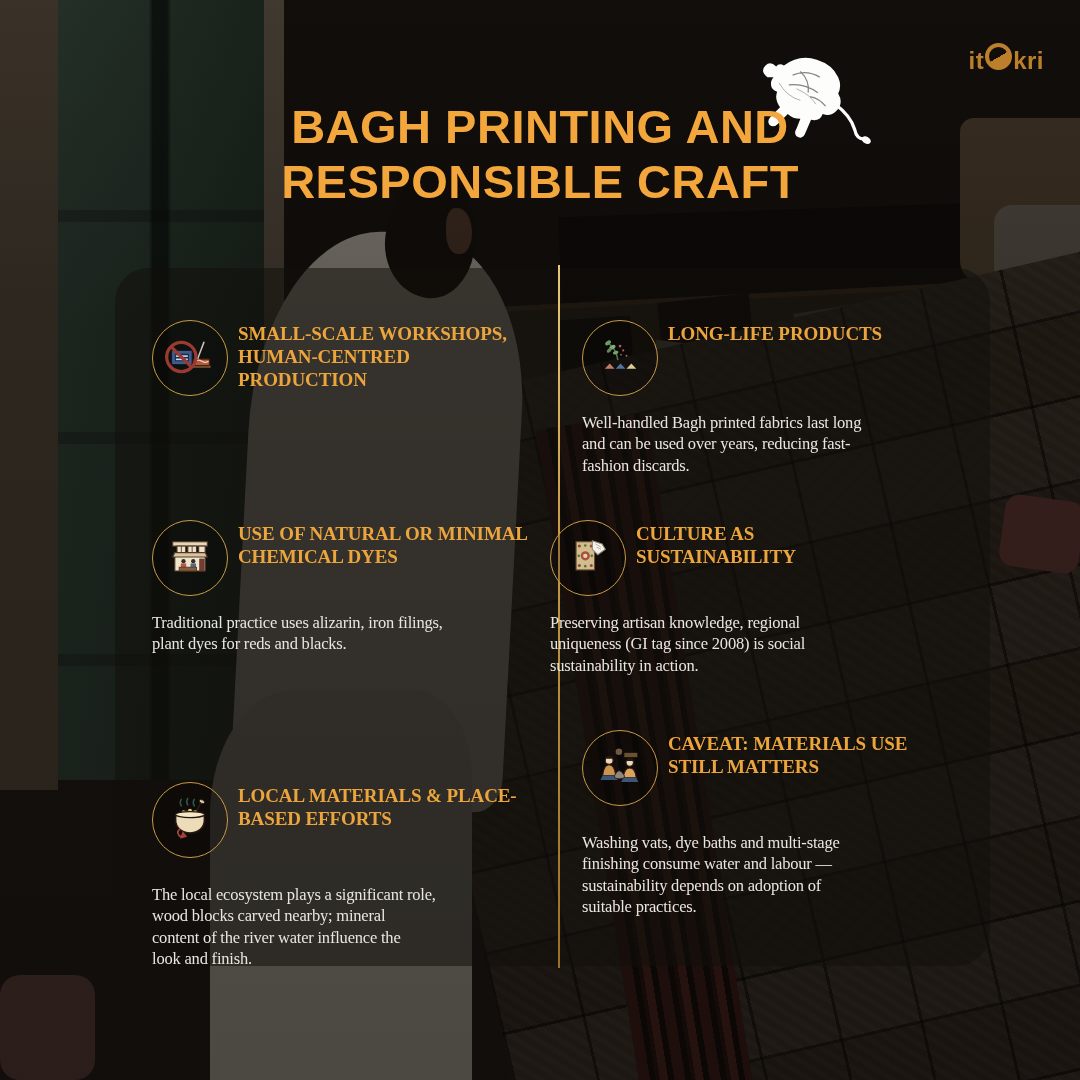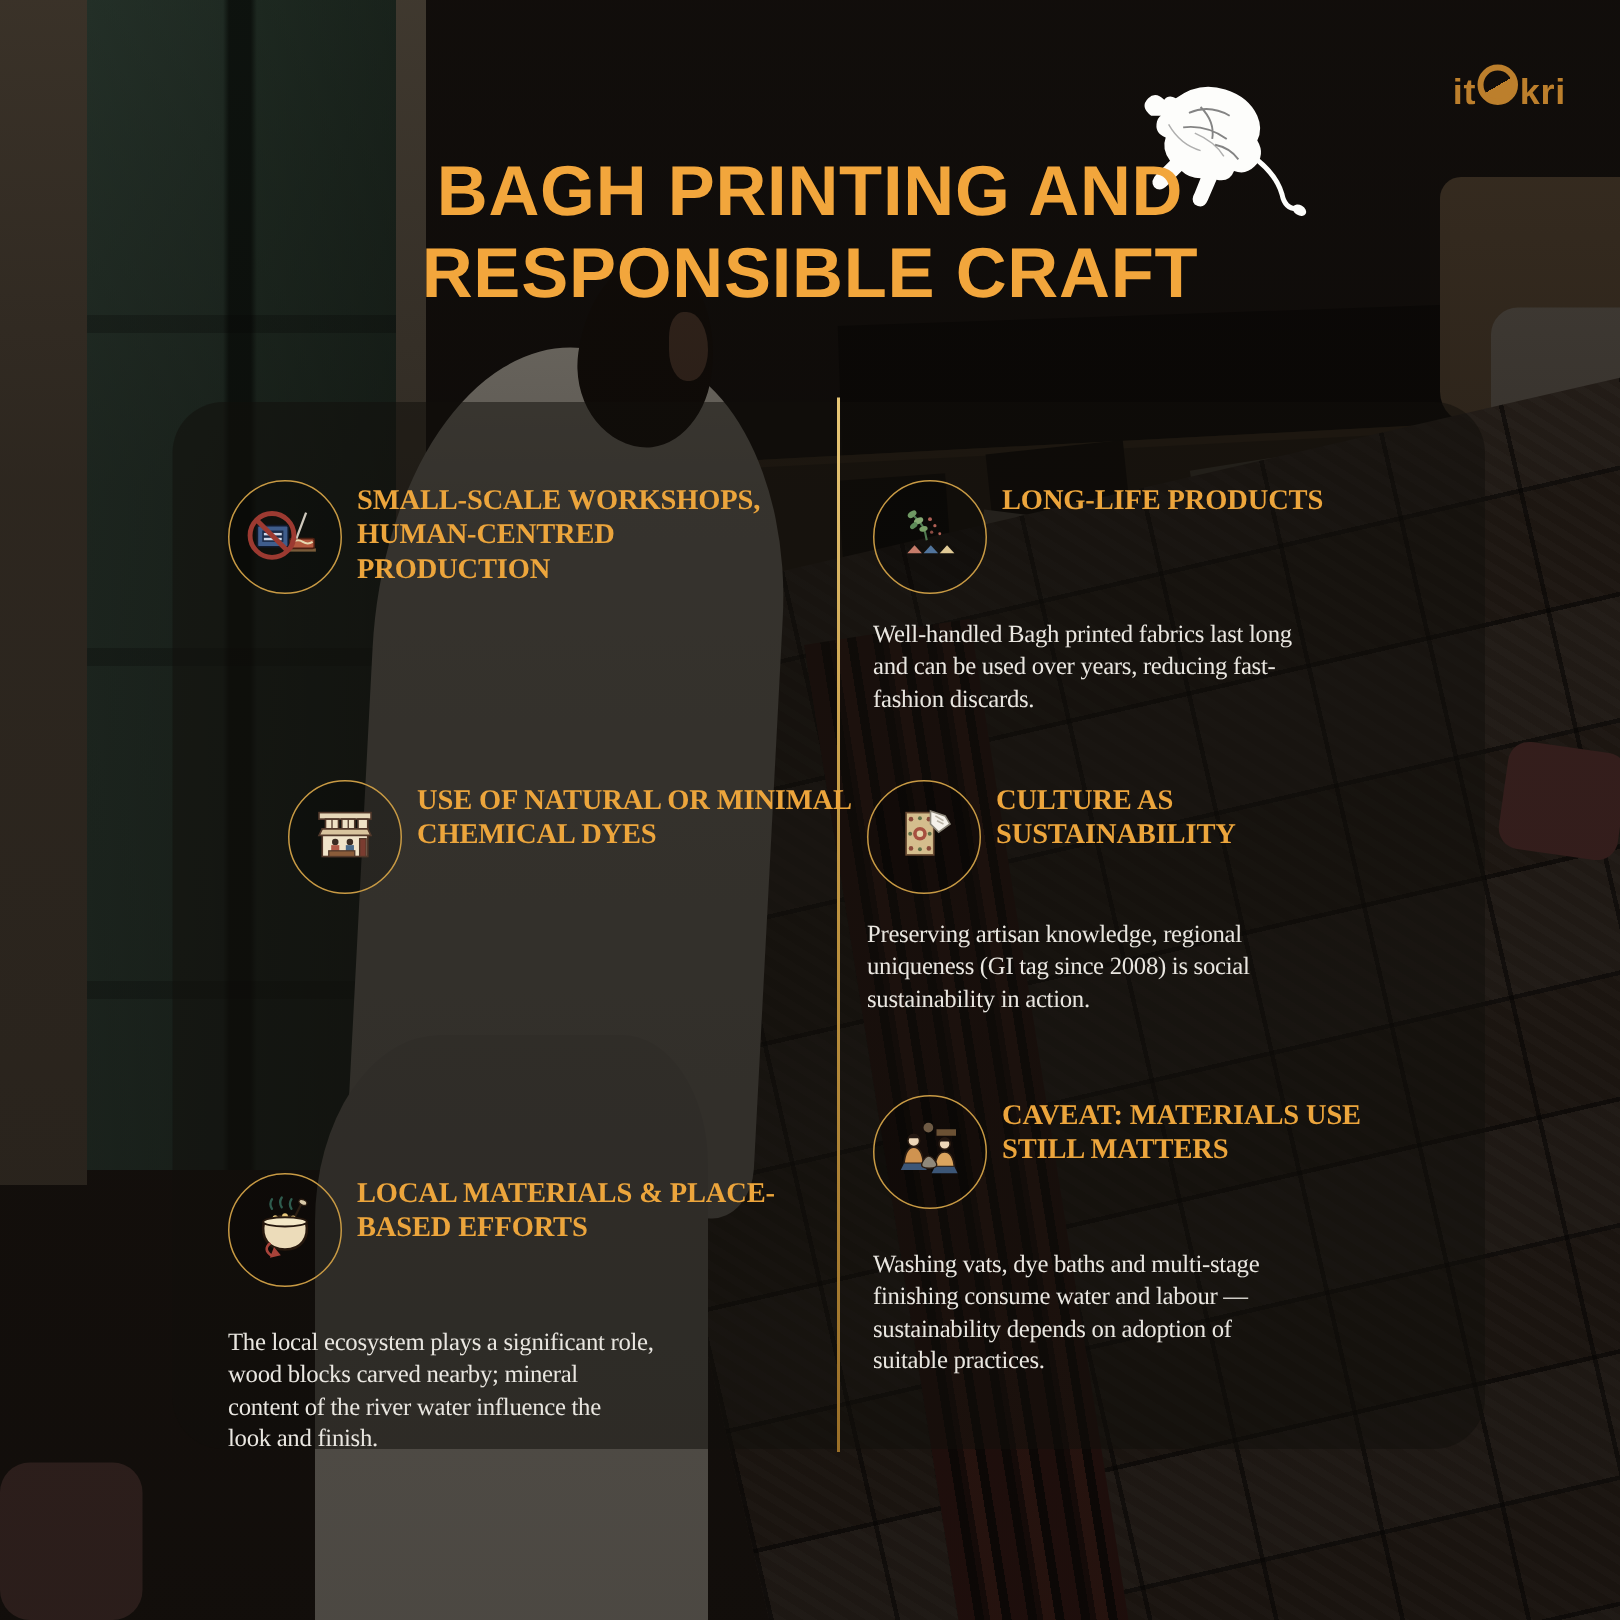--- a/index.html
+++ b/index.html
@@ -58,21 +58,21 @@
   .content{position:absolute;inset:0;z-index:5;}
   .logo{position:absolute;right:36px;top:42px;font-weight:700;font-size:24px;color:#bc7f2c;letter-spacing:0.5px;}
   .logo-o{display:inline-block;width:19px;height:19px;border:4px solid #bc7f2c;border-radius:50%;
     background:linear-gradient(150deg,transparent 52%,#bc7f2c 52%);vertical-align:baseline;margin:0 1px;position:relative;top:1px;}
   .main-title{position:absolute;left:0;top:100px;width:1080px;text-align:center;color:#f2a63c;
     font-size:47px;font-weight:800;line-height:1.17;letter-spacing:0.5px;white-space:pre-line;}
   .animal{position:absolute;left:750px;top:50px;width:126px;height:108px;}
 
   .section{position:absolute;width:406px;font-family:Liberation Serif, serif;}
   .s1{left:152px;top:318px;} .s2{left:582px;top:318px;}
-  .s3{left:152px;top:518px;margin-left:40px;} .s4{left:578px;top:518px;}
+  .s3{left:152px;top:518px;} .s4{left:550px;top:518px;}
   .s5{left:152px;top:744px;margin-top:36px;} .s6{left:582px;top:728px;}
   .sec-head{display:flex;align-items:flex-start;gap:10px;min-height:76px;}
   .icon-circle{flex:0 0 76px;width:76px;height:76px;border:1.6px solid #c89a44;border-radius:50%;
     box-sizing:border-box;display:flex;align-items:center;justify-content:center;background:rgba(0,0,0,0.22);margin-top:2px;}
   .icon-circle svg{width:52px;height:52px;}
   .sec-title{padding-top:5px;color:#eca53c;font-size:19px;font-weight:700;line-height:1.2;
     letter-spacing:-0.1px;white-space:pre-line;}
   .sec-body{margin-top:16px;color:#e9e6e0;font-size:16.5px;line-height:1.3;letter-spacing:-0.2px;white-space:pre-line;}
   .s5 .sec-body,.s6 .sec-body{margin-top:26px;}
 </style>
@@ -189,20 +189,22 @@
             <rect x="15.5" y="29" width="5" height="4" fill="#b05a48"></rect>
             <circle cx="27" cy="27" r="2" fill="#3a2b22"></circle>
             <rect x="24.5" y="29" width="5" height="4" fill="#4a6b8a"></rect>
             <rect x="14" y="32.5" width="16" height="3.5" fill="#8a5c3a" stroke="#51382a" stroke-width="0.8"></rect>
             <rect x="33" y="25" width="4" height="11" fill="#7a3c30" stroke="#51382a" stroke-width="0.8"></rect>
           </svg>
         </div>
         <div class="sec-title">USE OF NATURAL OR MINIMAL
 CHEMICAL DYES</div>
       </div>
+      <div class="sec-body">Traditional practice uses alizarin, iron filings,
+plant dyes for reds and blacks.</div>
     </div>
 
     <div class="section s4">
       <div class="sec-head">
         <div class="icon-circle">
           <svg viewBox="0 0 48 48">
             <rect x="13" y="9" width="17" height="26" fill="#d4bd8d" stroke="#6b4c34"></rect>
             <circle cx="21.5" cy="22" r="4.2" fill="#a65040"></circle>
             <circle cx="21.5" cy="22" r="2" fill="#e3d3a8"></circle>
             <circle cx="16" cy="13" r="1.4" fill="#8a4a3a"></circle>

